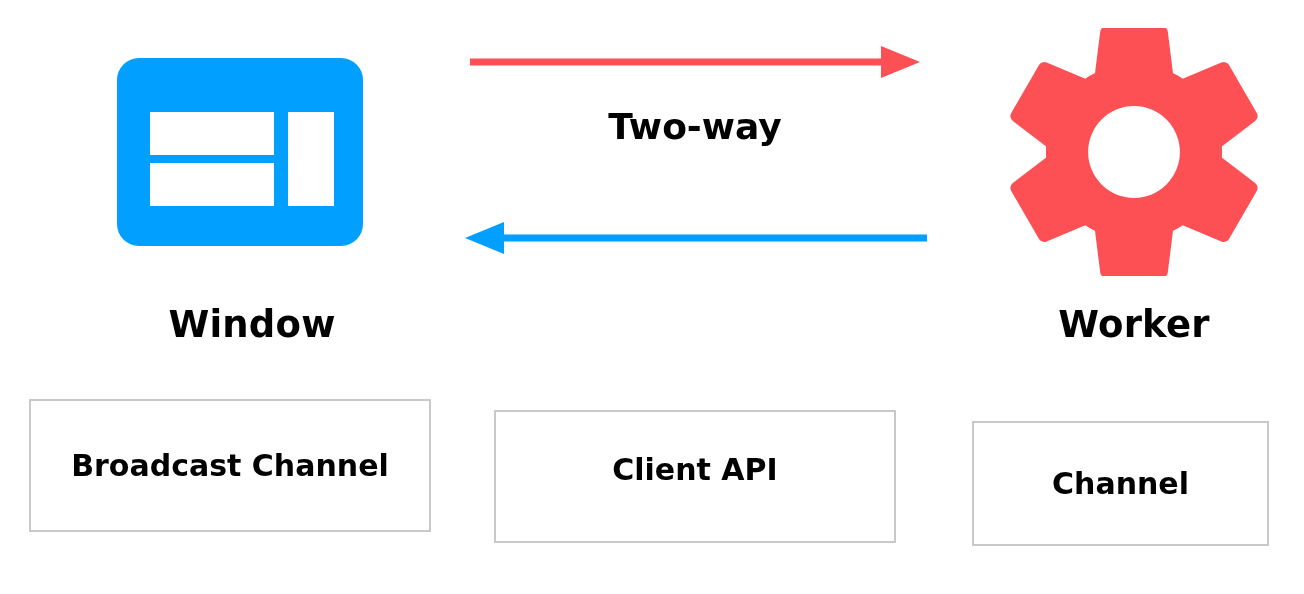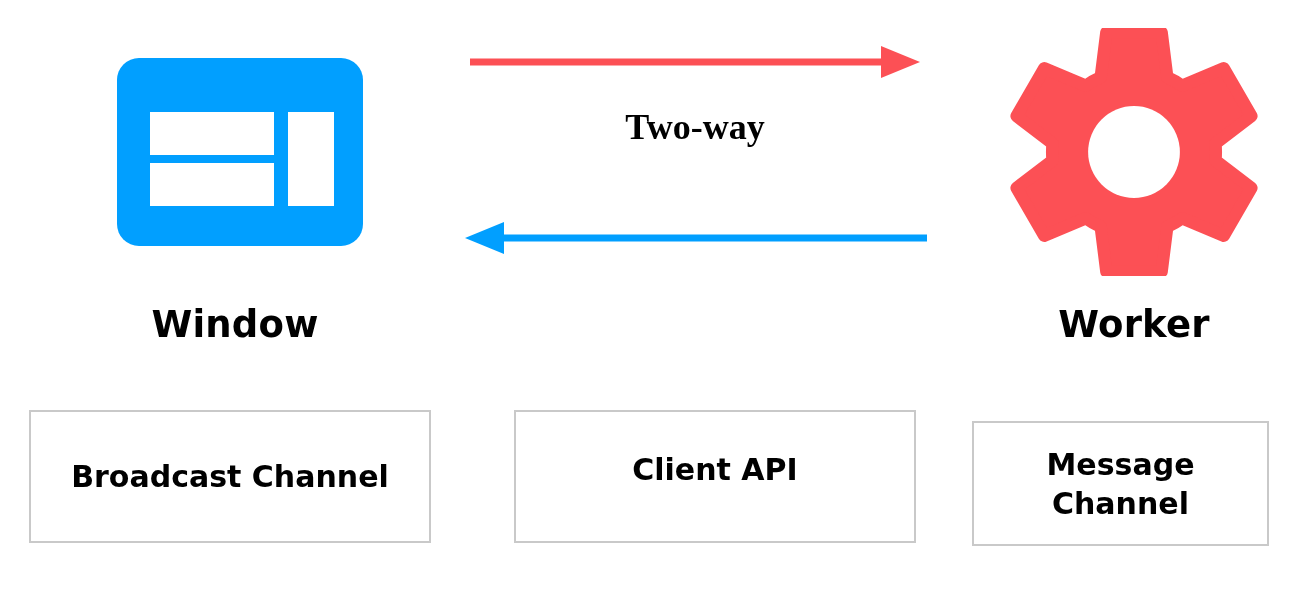--- a/index.html
+++ b/index.html
@@ -42,21 +42,21 @@
     position: absolute;
     text-align: center;
     font-weight: bold;
     font-size: 37px;
     line-height: 44px;
     color: #000000;
     letter-spacing: 0.2px;
     white-space: nowrap;
   }
   .caption-window {
-    left: 55px;
+    left: 72px;
     top: 303px;
     width: 360px;
   }
   .caption-worker {
     left: 954px;
     top: 303px;
     width: 360px;
   }
 
   
@@ -72,21 +72,20 @@
   .center-label {
     position: absolute;
     left: 495px;
     top: 100px;
     width: 400px;
     text-align: center;
     font-weight: bold;
     font-size: 36px;
     line-height: 54px;
     color: #000000;
-    font-family: Liberation Serif, serif;
   }
   .center-label .line {
     display: block;
   }
 
   
   .api-box {
     position: absolute;
     box-sizing: border-box;
     border: 2px solid #c9c9c9;
@@ -102,26 +101,26 @@
     line-height: 39px;
     color: #000000;
     padding: 0 10px;
   }
   .api-box .box-text .line {
     display: block;
   }
 
   .api-box-0 {
     left: 29px;
-    top: 410px;
+    top: 399px;
     width: 402px;
     height: 133px;
   }
   .api-box-1 {
-    left: 514px;
+    left: 494px;
     top: 410px;
     width: 402px;
     height: 133px;
   }
   .api-box-1 .box-text {
     transform: translateY(-7px);
   }
   .api-box-2 {
     left: 972px;
     top: 421px;
@@ -178,18 +177,17 @@
   </div>
 
   <div class="api-box api-box-1">
     <div class="box-text">
       <span class="line">Client API</span>
     </div>
   </div>
 
   <div class="api-box api-box-2">
     <div class="box-text">
-      <span class="line">Message</span>
       <span class="line">Channel</span>
     </div>
   </div>
 
 </div>
 
 </body></html>

